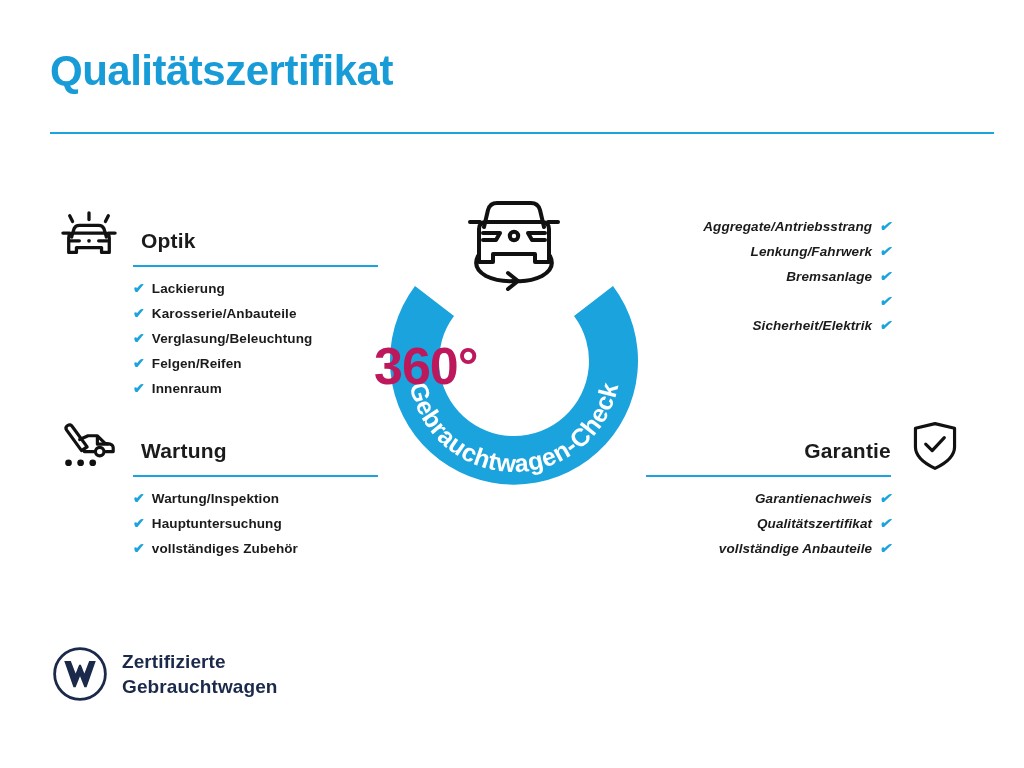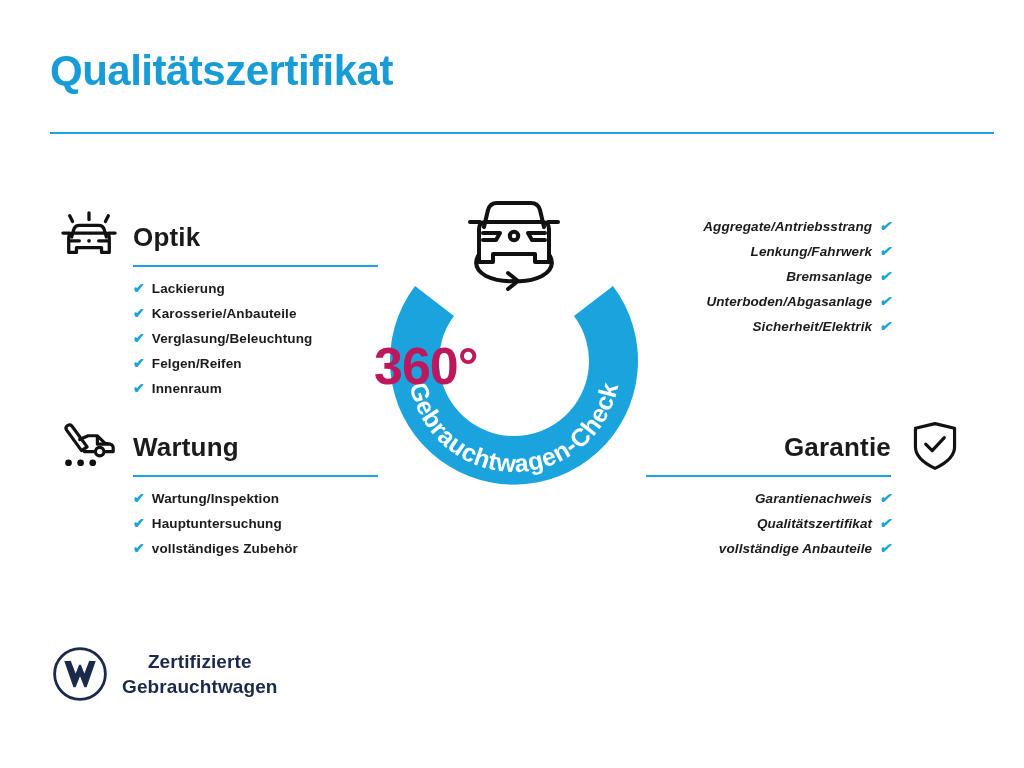--- a/index.html
+++ b/index.html
@@ -58,25 +58,26 @@
     display: flex;
     align-items: center;
     justify-content: center;
   }
   .left .sec-icon  { left: 0; }
   .right .sec-icon { right: 0; }
 
   .sec-title {
     position: absolute;
     bottom: 14px;
-    font-size: 26px;
+    font-size: 21px;
     font-weight: 700;
     color: #1b1b1b;
     letter-spacing: 0.2px;
     white-space: nowrap;
+    margin-left: 8px;
   }
   .left .sec-title  { left: 83px; }
   .right .sec-title { right: 83px; }
 
   .sec-rule {
     position: absolute;
     bottom: 0;
     height: 2px;
     background: #1BA3DE;
     width: 245px;
@@ -147,21 +148,20 @@
     height: 106px;
   }
 
   
   .brand {
     position: absolute;
     left: 52px;
     top: 646px;
     display: flex;
     align-items: center;
-    text-align: center;
   }
   .brand-logo { width: 56px; height: 56px; }
   .brand-text {
     margin-left: 14px;
     font-size: 19px;
     font-weight: 700;
     line-height: 25px;
     color: #1B2A4B;
     letter-spacing: 0.1px;
   }
@@ -256,21 +256,20 @@
       </li>
     <li>
         <span>Lenkung/Fahrwerk</span>
         <span class="tick">✔</span>
       </li>
     <li>
         <span>Bremsanlage</span>
         <span class="tick">✔</span>
       </li>
     <li>
-        <span>Unterboden/Abgasanlage</span>
         <span class="tick">✔</span>
       </li>
     <li>
         <span>Sicherheit/Elektrik</span>
         <span class="tick">✔</span>
       </li>
   </ul>
 </div>
 
 <div class="section sec-garantie right">

